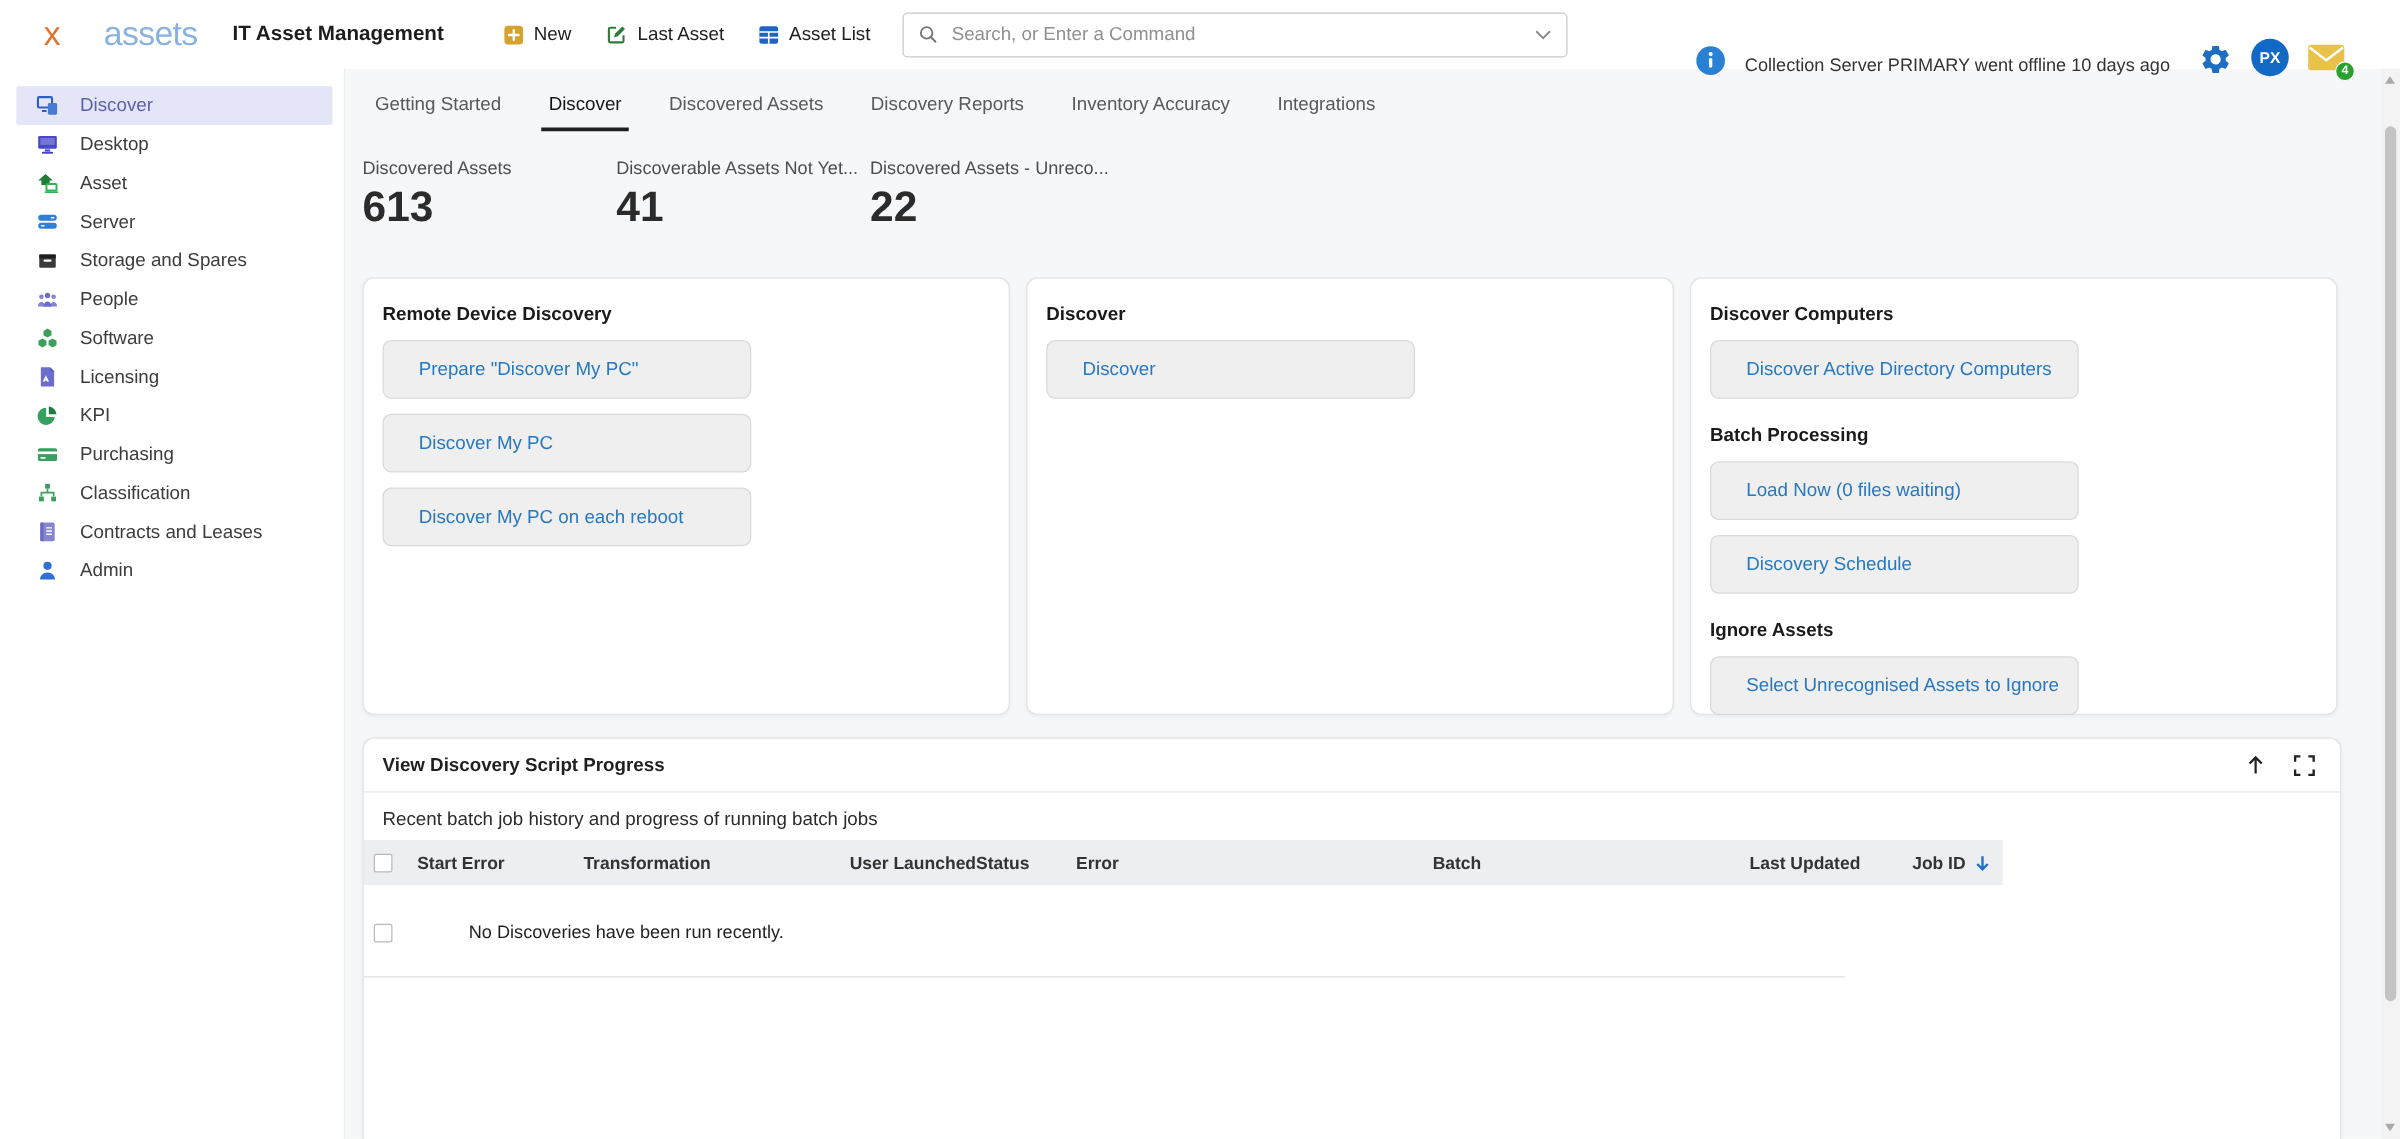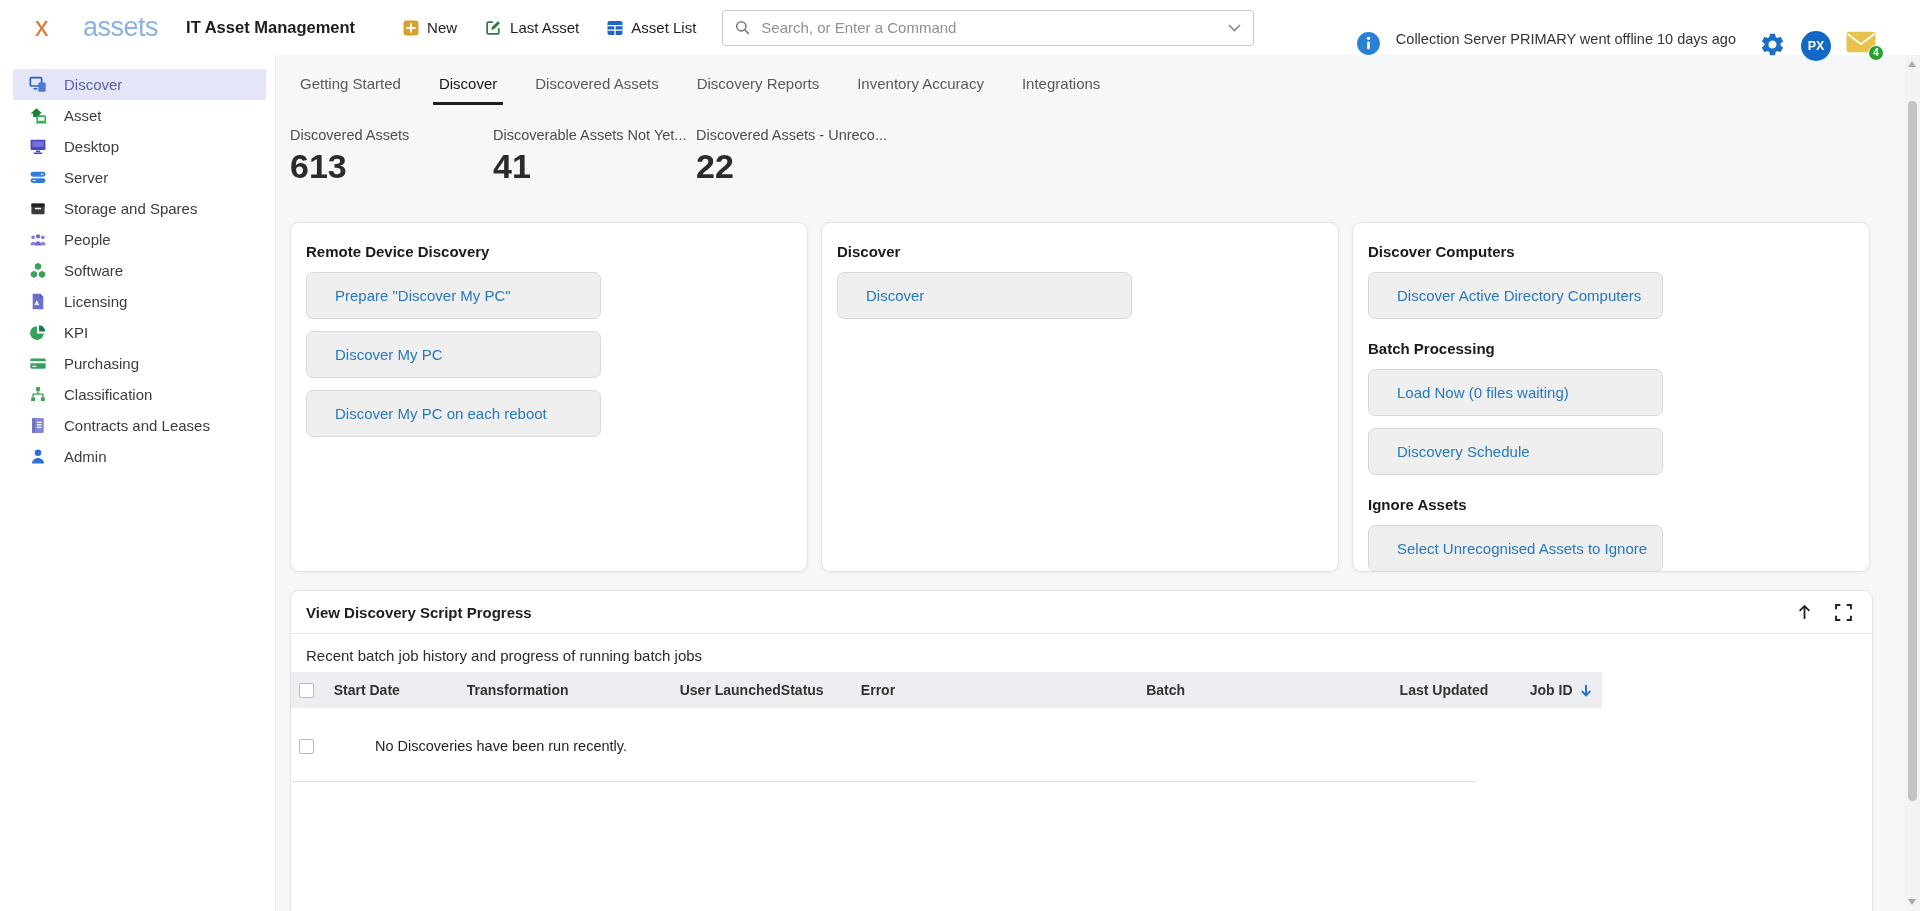--- a/index.html
+++ b/index.html
@@ -13,21 +13,21 @@
   .logo .lx { color:#e0762e; }
   .logo .lrest { color:#8ab2e0;margin-left:35px; }
   .app-title { font-size:16.5px; font-weight:700; color:#1d1d1d; margin-right:48px; white-space:nowrap; }
   .tb-actions { display:flex; align-items:center; gap:28px; }
   .tb-btn { display:flex; align-items:center; gap:8px; font-size:15px; color:#1d1d1d; cursor:pointer; white-space:nowrap; }
   .searchbox { margin-left:26px; width:532px; height:36px; border:1px solid #c9c9c9; border-radius:4px;
                background:#fff; display:flex; align-items:center; padding:0 12px; gap:9px; }
   .searchbox input { border:none; outline:none; flex:1; font-size:15px; color:#333;
                      font-family:"Liberation Sans",sans-serif; background:transparent; }
   .searchbox input::placeholder { color:#909090; }
-  .tb-right { margin-left:auto; margin-right:42px; display:flex; align-items:flex-start; gap:15px;margin-top:36px; }
+  .tb-right { margin-left:auto; margin-right:42px; display:flex; align-items:flex-end; gap:15px;margin-top:36px; }
   .notif { font-size:14.5px; color:#333; white-space:nowrap; margin-right:8px; }
   .avatar { width:30px; height:30px; border-radius:50%; background:#1168c5; color:#fff;
             font-size:12.5px; font-weight:700; display:flex; align-items:center; justify-content:center; cursor:pointer; }
   .mailwrap { position:relative; cursor:pointer; width:32px; height:26px; }
   .mail-badge { position:absolute; right:-6px; bottom:-4px; width:16px; height:16px; border-radius:50%;
                 background:#28a12e; color:#fff; font-size:10px; font-weight:700;
                 display:flex; align-items:center; justify-content:center; border:1px solid #fff; }
 
   
   .sidebar { position:absolute; left:0; top:55px; width:276px; bottom:0; background:#fff;
@@ -157,38 +157,38 @@
           <path d="M3.8 12h3.5" stroke="#2d5fc3" stroke-width="1.5"></path>
           <rect x="8.3" y="6" width="6.9" height="8.8" rx="1" fill="#4a7bd4"></rect>
         </svg>
       </span>
     <span class="slabel">Discover</span>
   </div>
 
   <div class="side-item">
     <span class="sicon">
         <svg width="18" height="17" viewBox="0 0 16 16">
-          <path d="M6.5 1.2L12 6H9.6v3.5H3.4V6H1z" fill="#1e7e34"></path>
-          <rect x="7.2" y="8.6" width="7.6" height="5" rx="0.8" fill="none" stroke="#35b257" stroke-width="1.5"></rect>
-          <path d="M6 14.8h10" stroke="#35b257" stroke-width="1.4"></path>
-        </svg>
-      </span>
-    <span class="slabel">Asset</span>
-  </div>
-
-  <div class="side-item">
-    <span class="sicon">
-        <svg width="18" height="17" viewBox="0 0 16 16">
           <rect x="1" y="1.6" width="14" height="9.6" rx="1" fill="#4747c7"></rect>
           <rect x="2.6" y="3.2" width="10.8" height="5.2" fill="#ffffff" opacity="0.25"></rect>
           <rect x="6" y="11.8" width="4" height="1.6" fill="#4747c7"></rect>
           <rect x="3.8" y="13.6" width="8.4" height="1.4" rx="0.7" fill="#4747c7"></rect>
         </svg>
       </span>
     <span class="slabel">Desktop</span>
+  </div>
+
+  <div class="side-item">
+    <span class="sicon">
+        <svg width="18" height="17" viewBox="0 0 16 16">
+          <path d="M6.5 1.2L12 6H9.6v3.5H3.4V6H1z" fill="#1e7e34"></path>
+          <rect x="7.2" y="8.6" width="7.6" height="5" rx="0.8" fill="none" stroke="#35b257" stroke-width="1.5"></rect>
+          <path d="M6 14.8h10" stroke="#35b257" stroke-width="1.4"></path>
+        </svg>
+      </span>
+    <span class="slabel">Asset</span>
   </div>
 
   <div class="side-item">
     <span class="sicon">
         <svg width="18" height="17" viewBox="0 0 16 16">
           <rect x="1" y="2.6" width="14" height="4.6" rx="2.3" fill="#2f7fd6"></rect>
           <rect x="1" y="8.6" width="14" height="4.6" rx="2.3" fill="#2f7fd6"></rect>
           <rect x="10.5" y="4.4" width="2.8" height="1" rx="0.5" fill="#fff"></rect>
           <rect x="3" y="10.4" width="2.8" height="1" rx="0.5" fill="#fff"></rect>
         </svg>
@@ -366,21 +366,21 @@
             </svg>
           </span>
       </div>
     </div>
     <div class="panel-sub">Recent batch job history and progress of running batch jobs</div>
 
     <div class="thead">
       <div class="cbx-cell">
           <span class="cbx"></span>
         </div>
-      <div class="th" style="width:138px">Start Date</div>
+      <div class="th" style="width:138px">Start Error</div>
       <div class="th" style="width:221px">Transformation</div>
       <div class="th" style="width:104px">User Launched</div>
       <div class="th" style="width:83px">Status</div>
       <div class="th" style="width:296px">Error</div>
       <div class="th" style="width:263px">Batch</div>
       <div class="th" style="width:135px">Last Updated</div>
       <div class="th" style="width:75px">
         <span>Job ID</span>
         <svg width="12" height="13" viewBox="0 0 12 13">
             <path d="M6 1v10M1.8 7.2L6 11.4l4.2-4.2" fill="none" stroke="#1e6fd0" stroke-width="1.9"></path>

